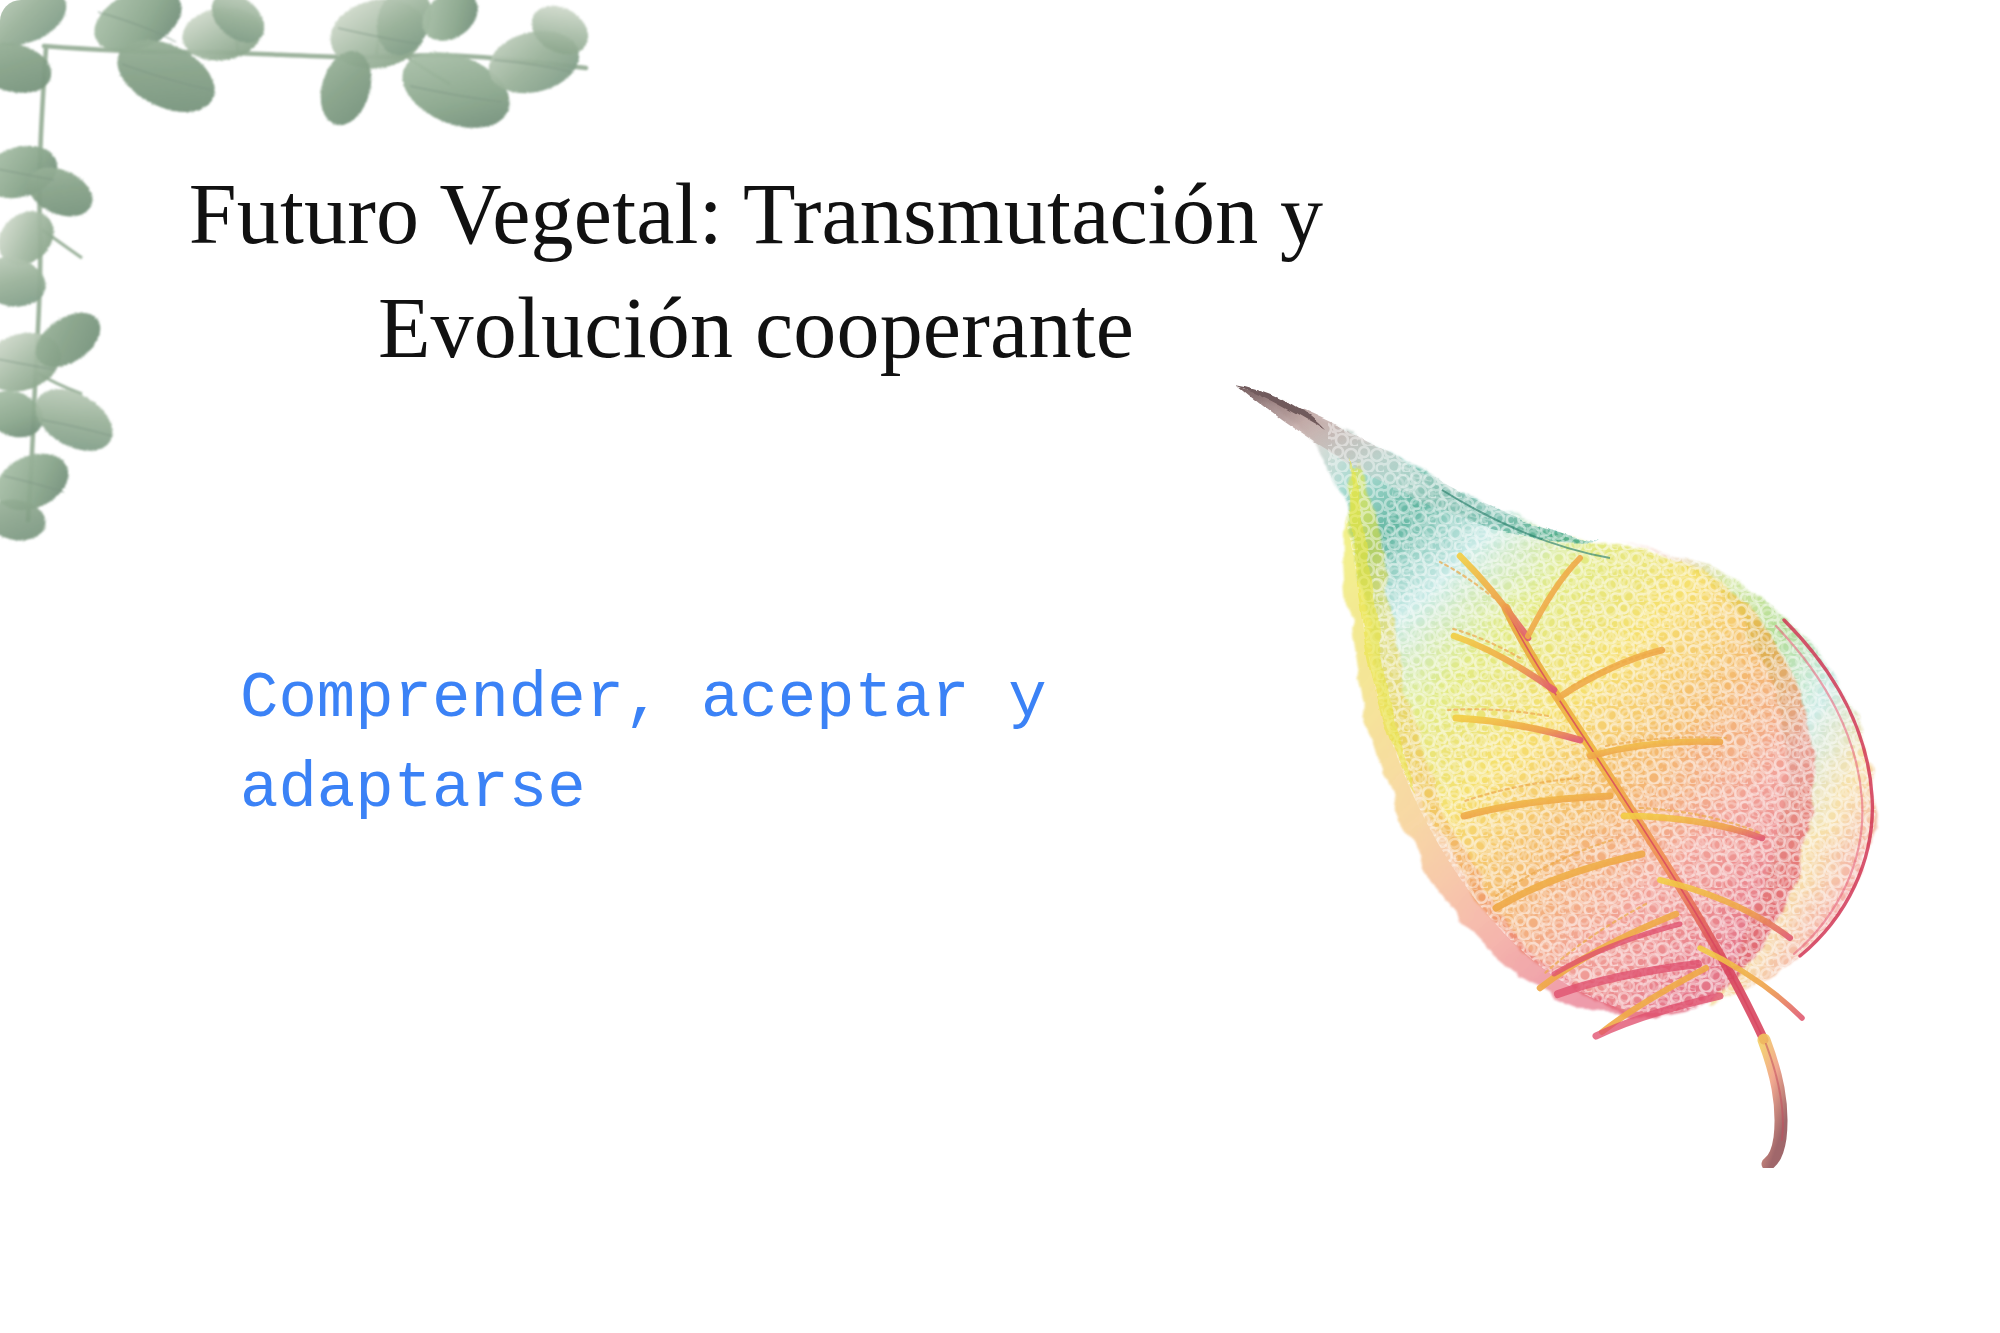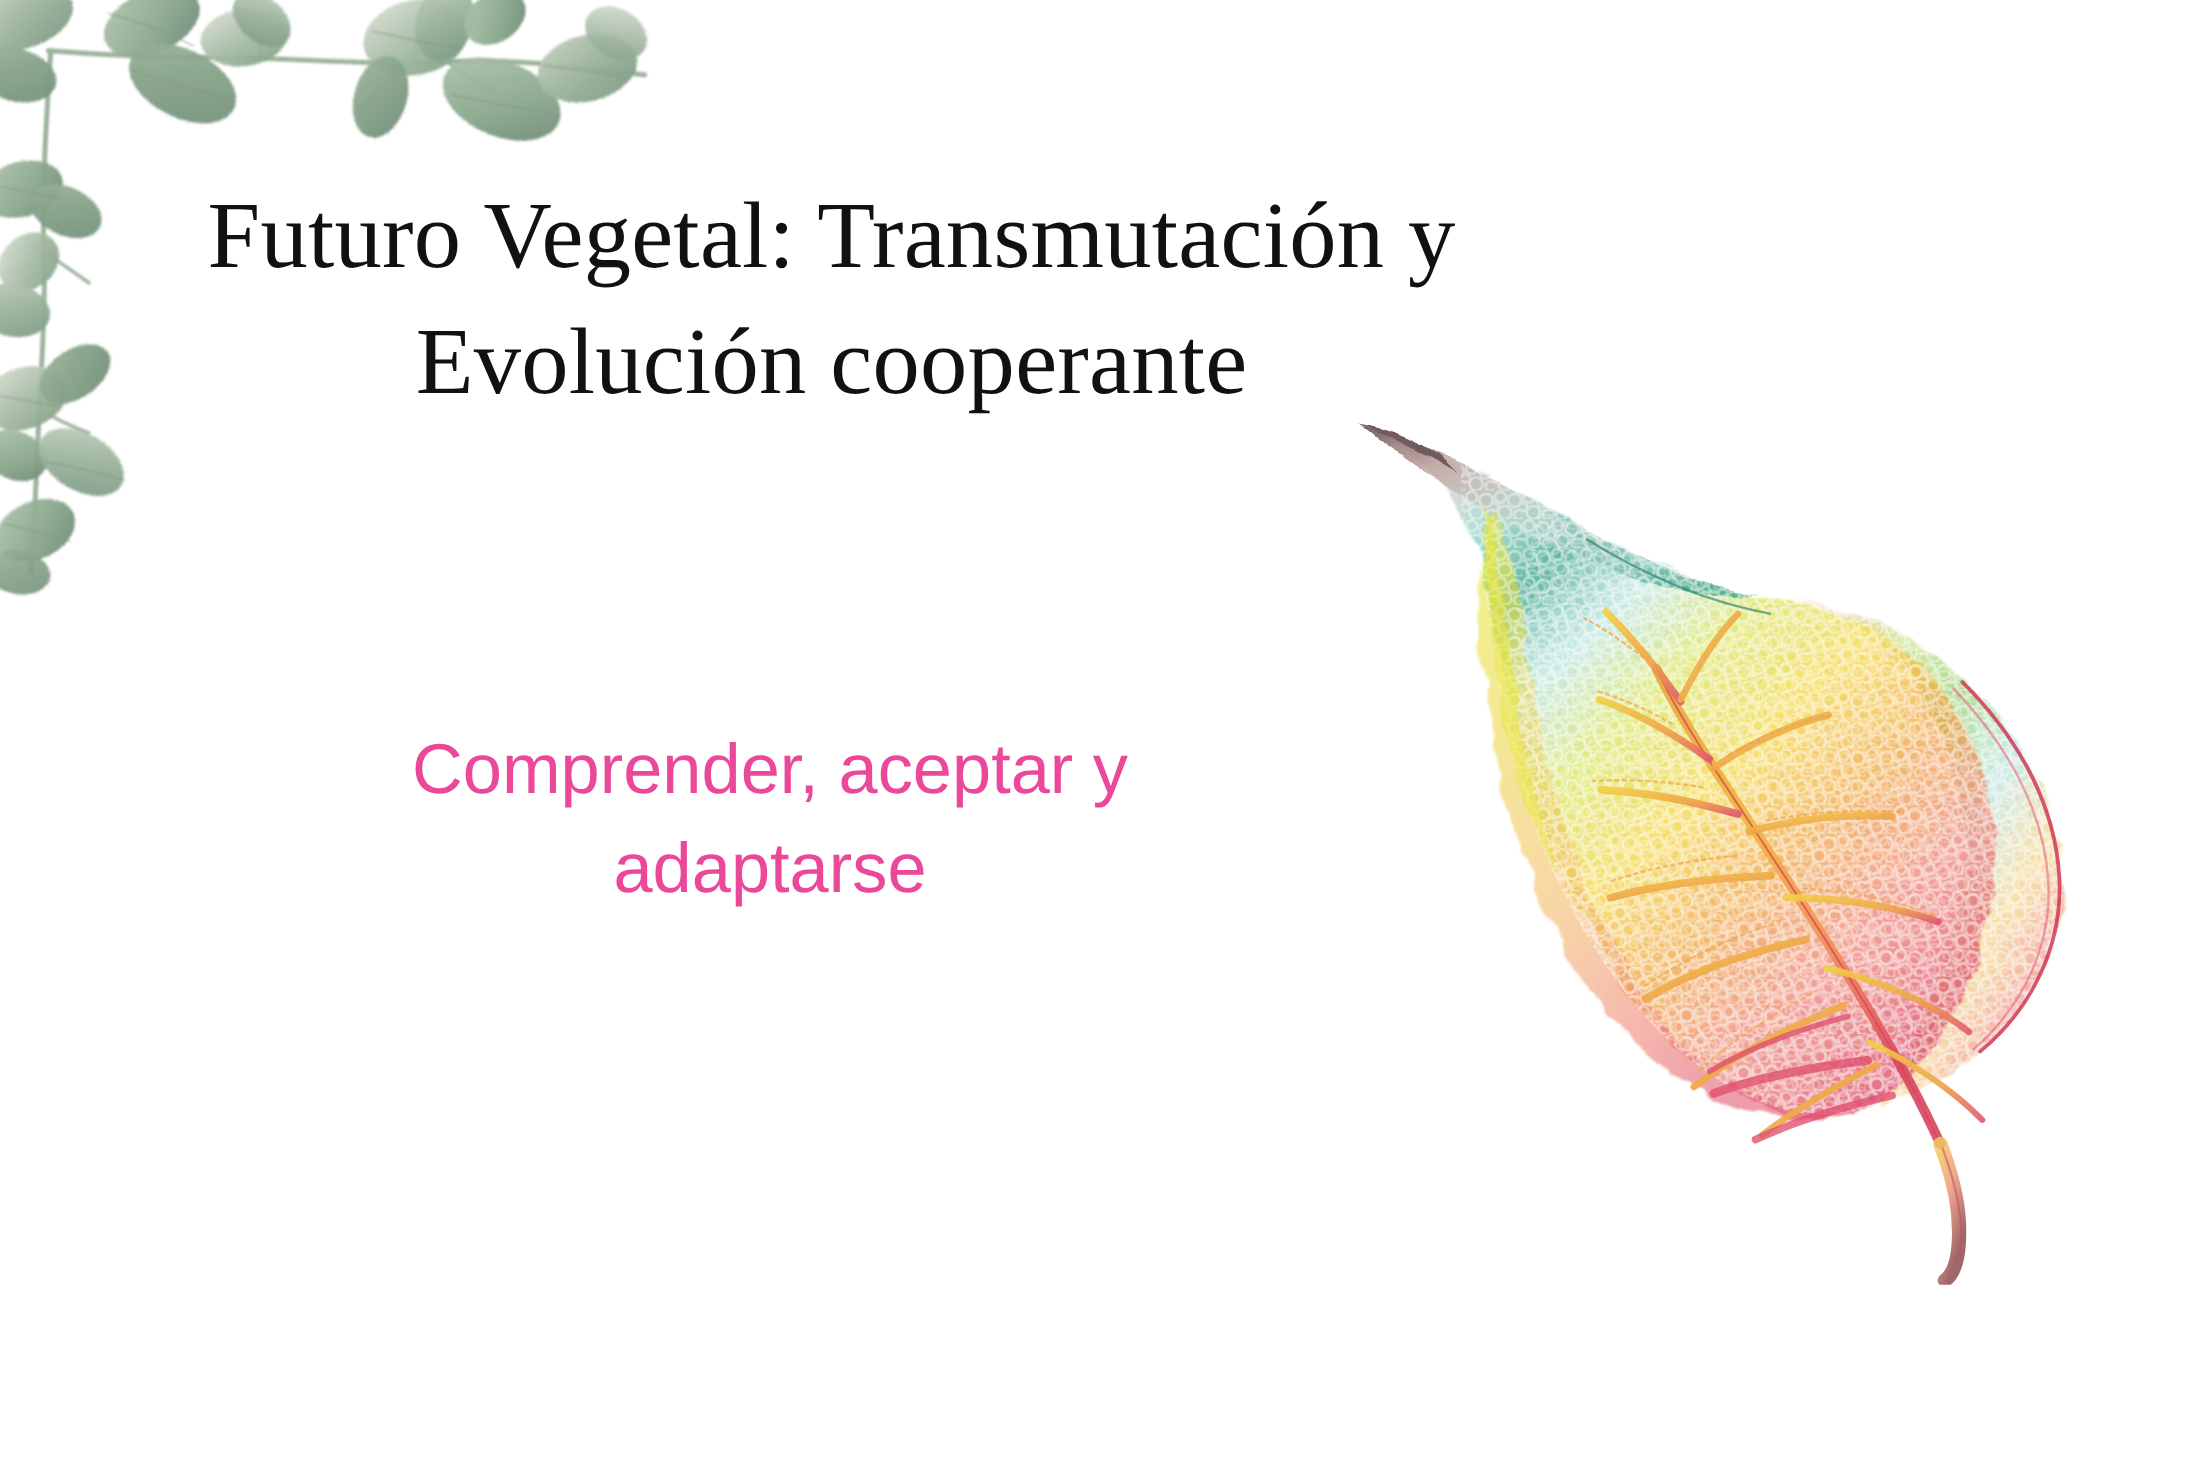--- a/index.html
+++ b/index.html
@@ -14,20 +14,21 @@
     overflow: hidden;
     font-family: "Liberation Serif", "DejaVu Serif", serif;
   }
 
   #slide {
     position: relative;
     width: 2000px;
     height: 1333px;
     background: #ffffff;
     overflow: hidden;
+    border-radius: 21px;
   }
 
   
   #eucalyptus {
     position: absolute;
     left: -14px;
     top: -10px;
     width: 660px;
     height: 580px;
     pointer-events: none;
@@ -64,26 +65,26 @@
   }
 
   #subtitle-wrap {
     position: absolute;
     left: 240px;
     top: 655px;
     width: 920px;
   }
 
   #subtitle {
-    font-family: Liberation Sans, sans-serif;
+    font-family: Liberation Mono, monospace;
     font-size: 64px;
     line-height: 1.40;
-    color: #ec4899;
+    color: #3b82f6;
     font-weight: 400;
-    text-align: center;
+    text-align: left;
     margin: 0;
     white-space: pre-line;
   }
 </style>
 </head>
 <body>
 
 <div id="slide">
 
   <svg id="eucalyptus" viewBox="0 0 660 580" xmlns="http://www.w3.org/2000/svg">

